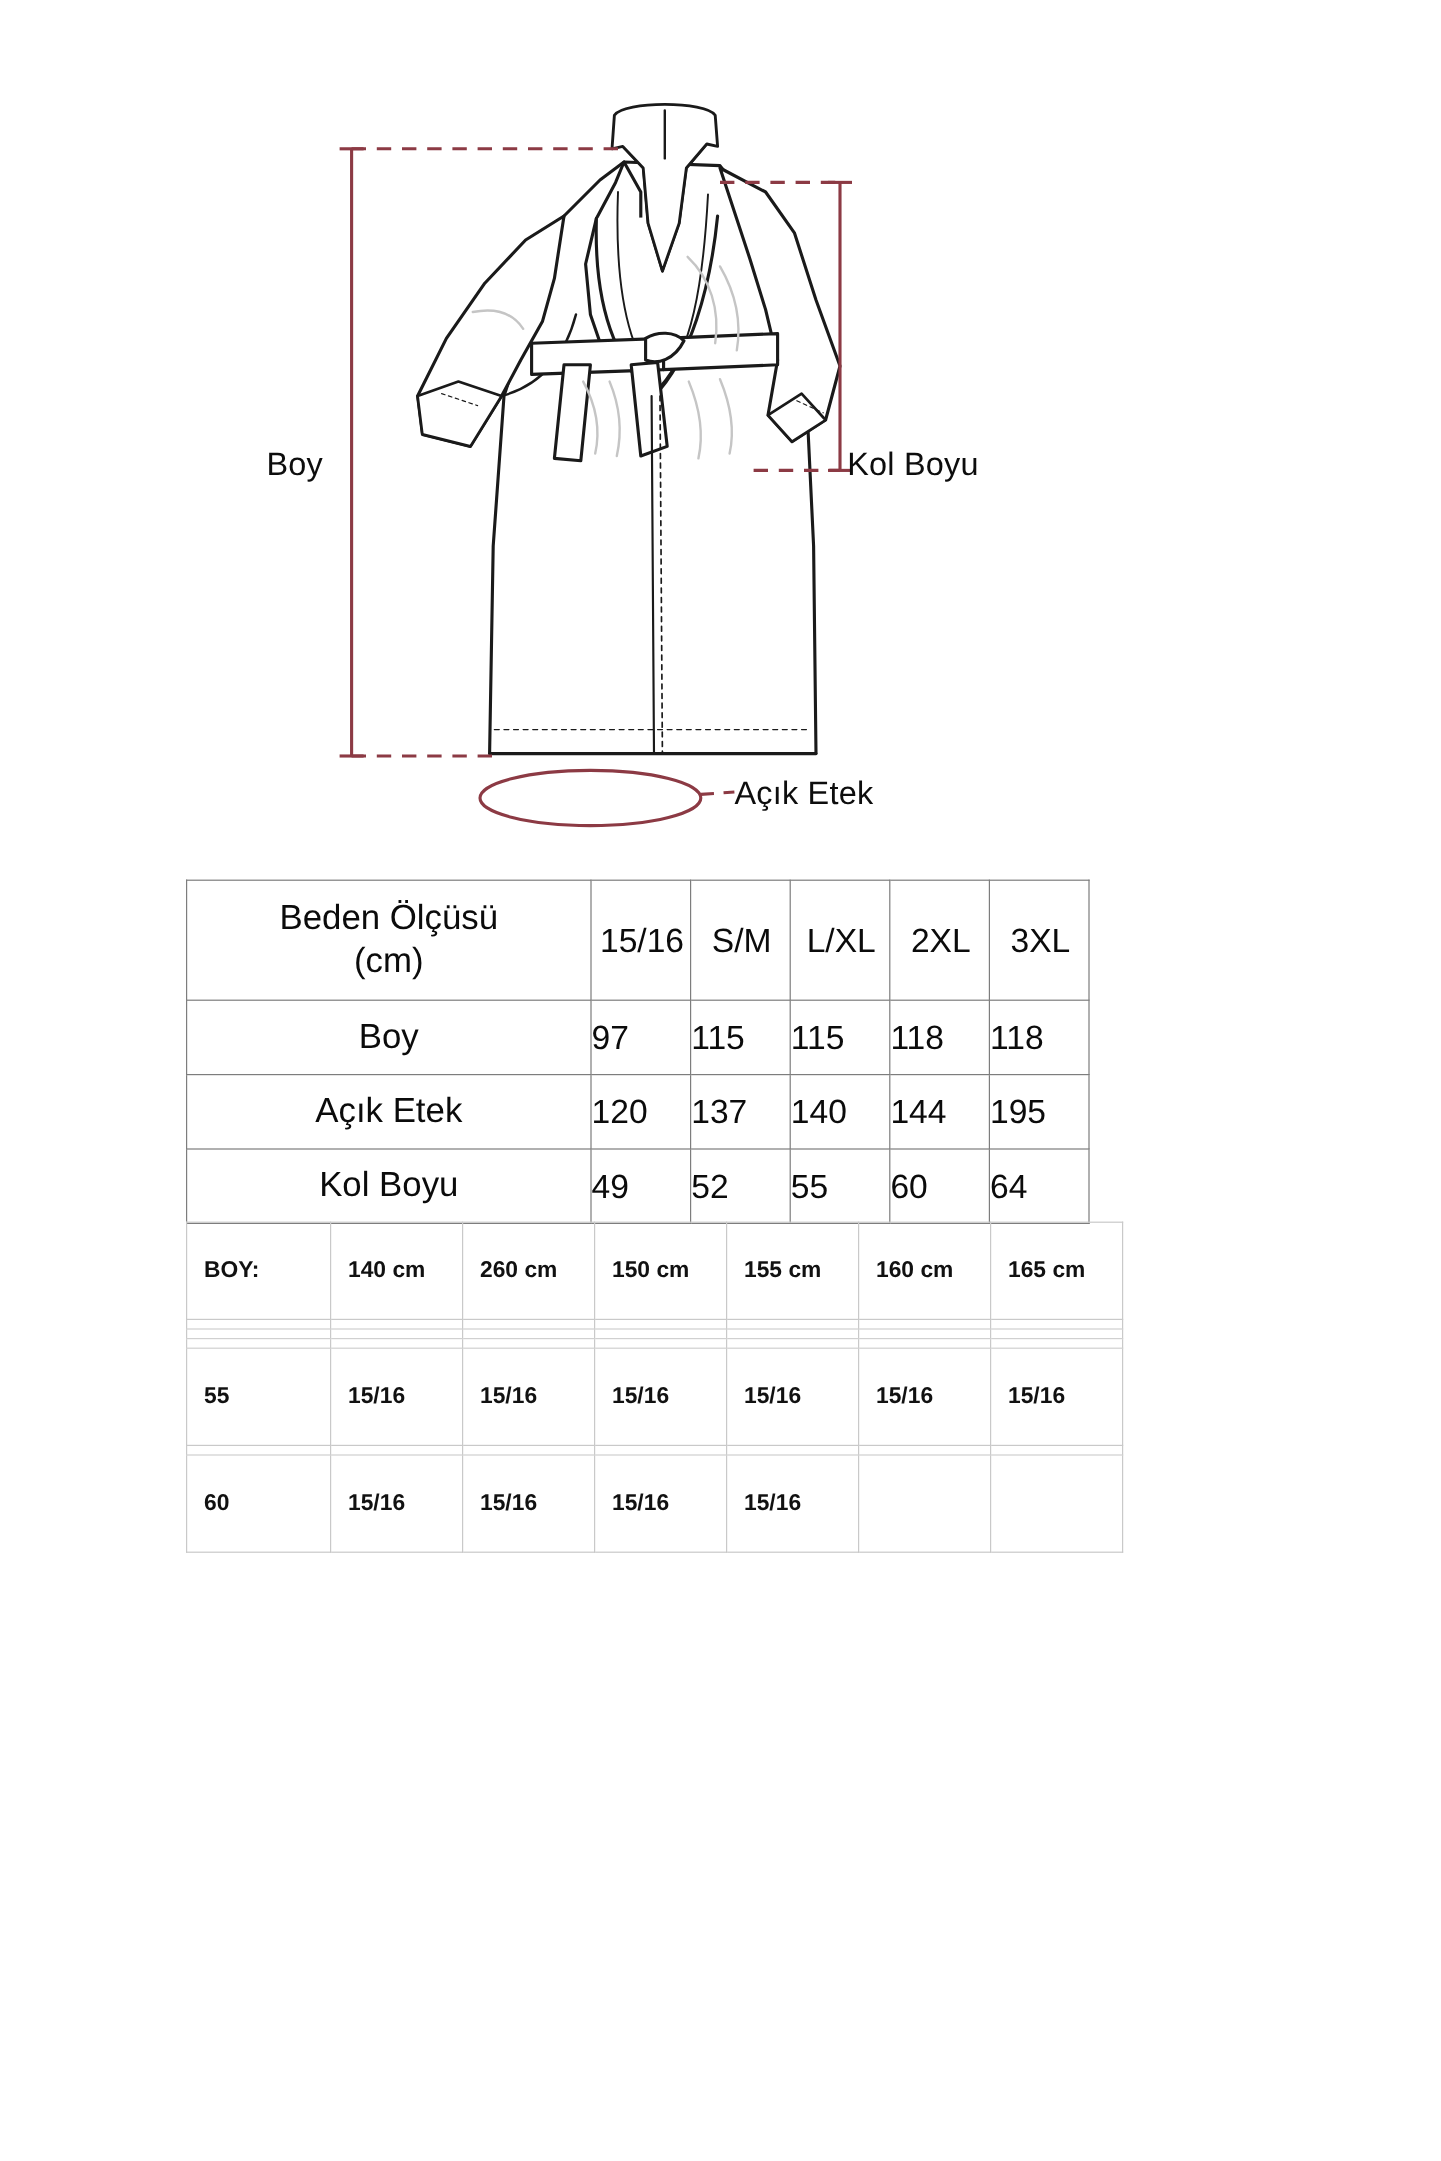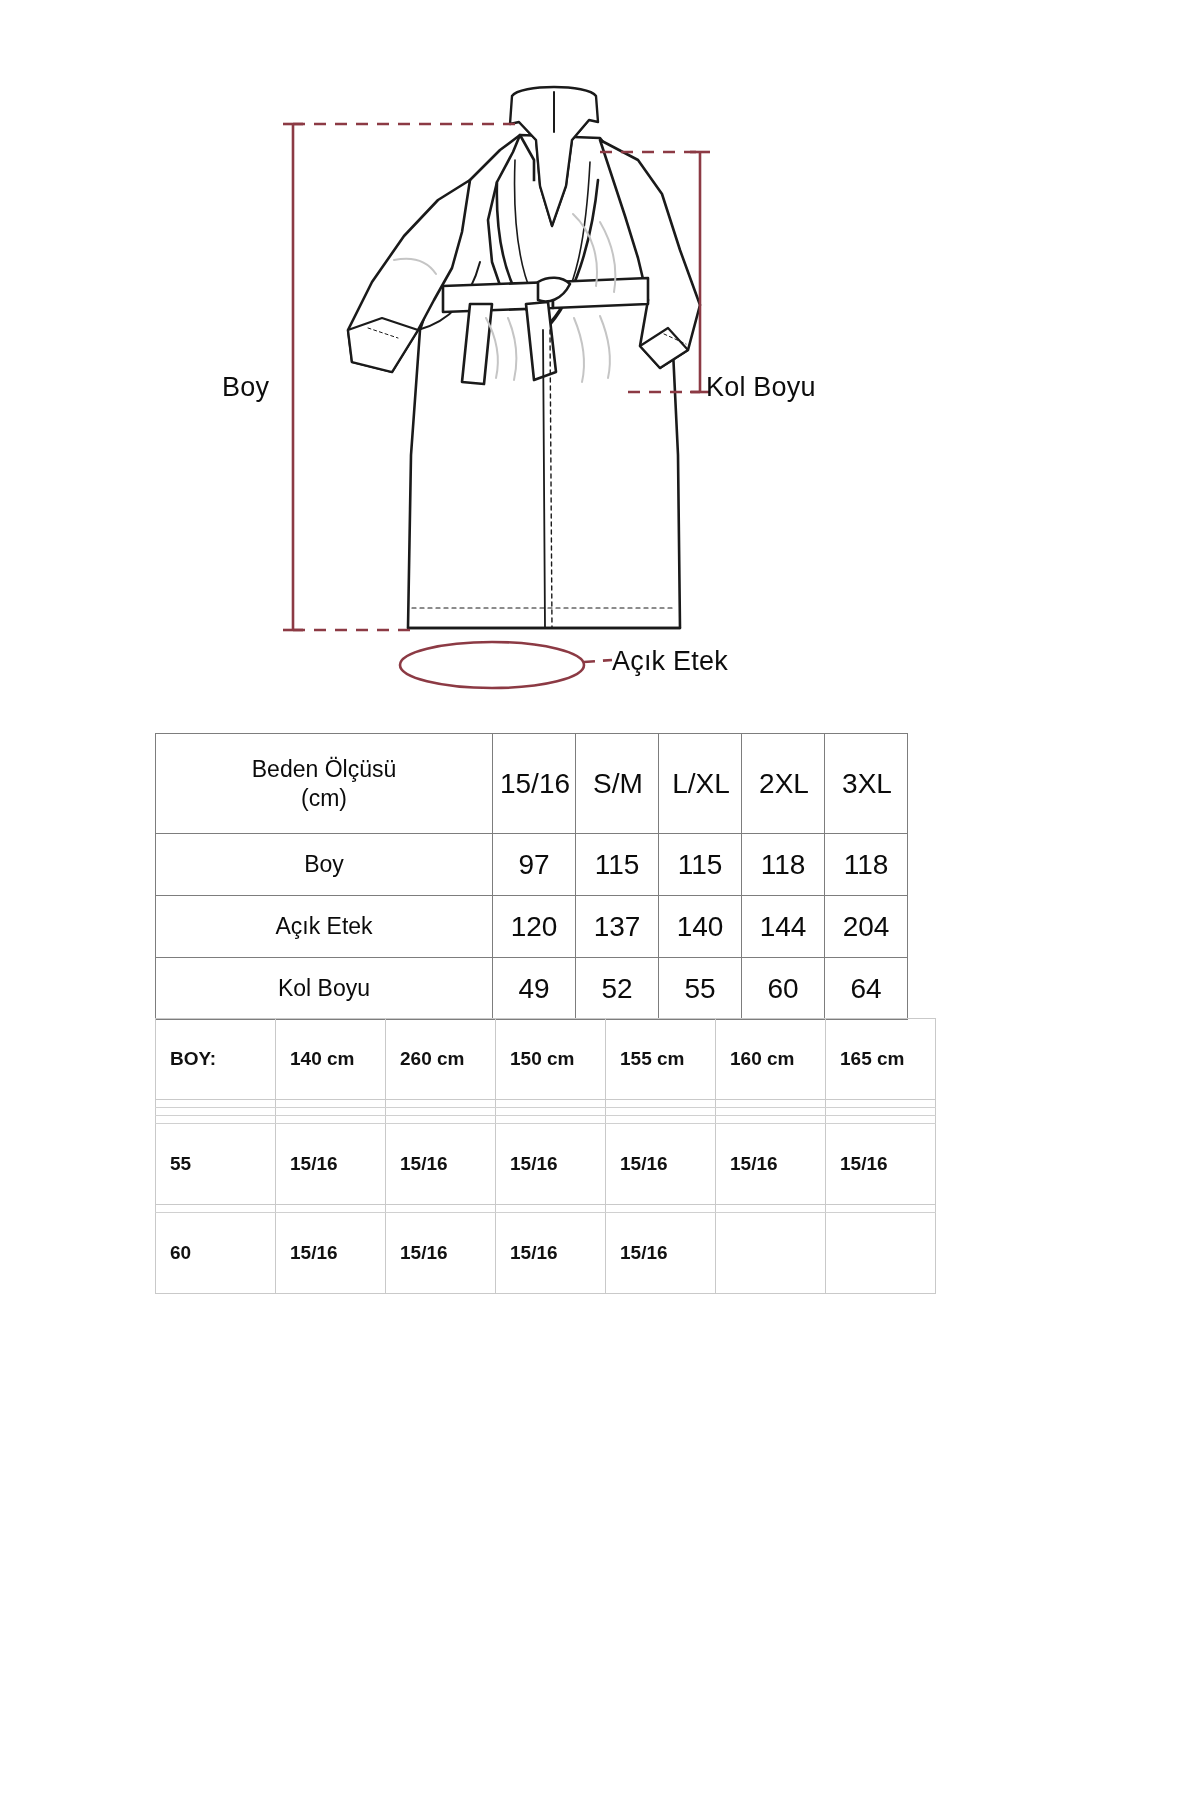--- a/index.html
+++ b/index.html
@@ -48,32 +48,31 @@
   }
   #size-table td {
     border: 1px solid #7d7d7d;
     font-family: "Liberation Sans", sans-serif;
     color: #0b0b0b;
     padding: 0;
     vertical-align: middle;
   }
   #size-table .rowlabel {
     text-align: center;
-    font-size: 23px;
+    font-size: 29px;
     width: 337px;
     padding: 0 6px;
   }
   #size-table .rowlabel .l1 { display: block; line-height: 1.22; }
   #size-table .hdr-cell {
     text-align: center;
     font-size: 28px;
     padding-left: 2px;
   }
   #size-table .val-cell {
-    text-align: center;
     font-size: 28px;
   }
   #size-table tr.hdr td { height: 100px; }
   #size-table tr.data td { height: 62px; }
   #size-table col.c-label { width: 337px; }
   #size-table col.c-s     { width: 83px; }
 
   
   #fit-table {
     position: absolute;
@@ -217,21 +216,21 @@
       <td class="val-cell">118</td>
       <td class="val-cell">118</td>
     </tr>
 
     <tr class="data">
       <td class="rowlabel">Açık Etek</td>
       <td class="val-cell">120</td>
       <td class="val-cell">137</td>
       <td class="val-cell">140</td>
       <td class="val-cell">144</td>
-      <td class="val-cell">204</td>
+      <td class="val-cell">195</td>
     </tr>
 
     <tr class="data">
       <td class="rowlabel">Kol Boyu</td>
       <td class="val-cell">49</td>
       <td class="val-cell">52</td>
       <td class="val-cell">55</td>
       <td class="val-cell">60</td>
       <td class="val-cell">64</td>
     </tr>

